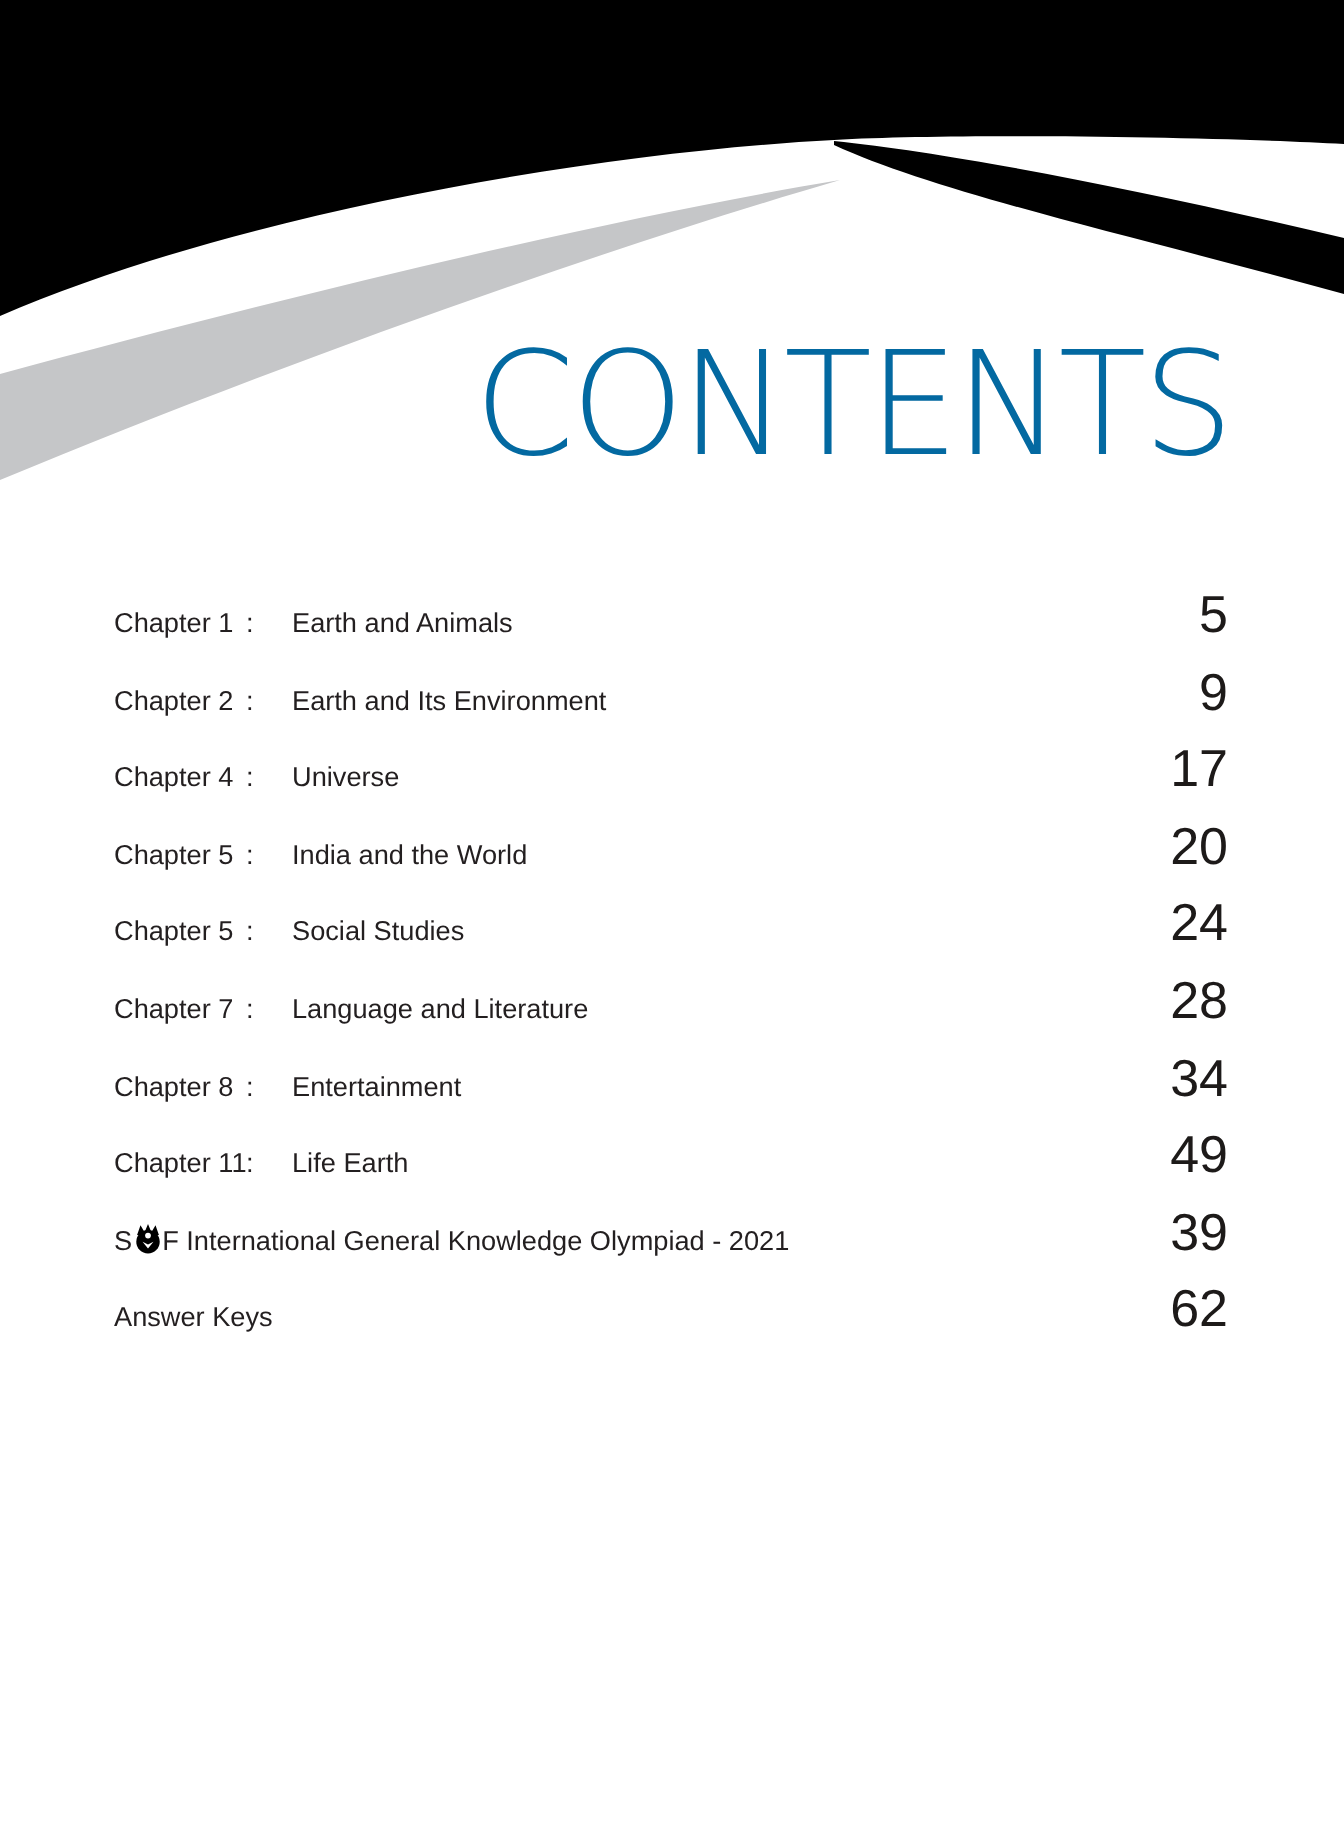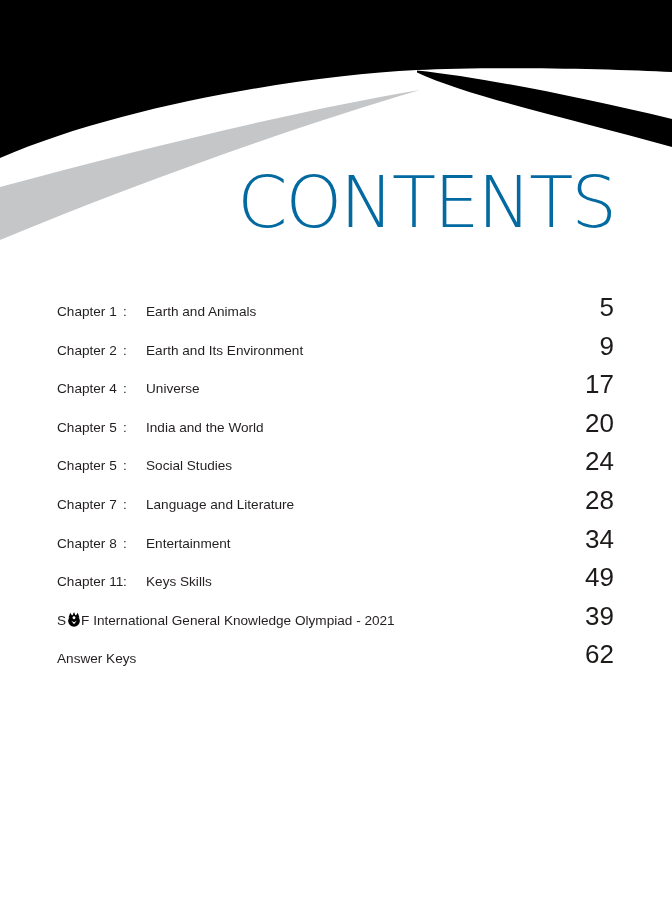--- a/index.html
+++ b/index.html
@@ -70,21 +70,21 @@
     </div>
 
     <div class="row">
       <span class="t lbl">Chapter 8</span><span class="t colon">:</span><span class="t ttl">Entertainment</span>
       <span class="pg">34</span>
     </div>
 
 
 
     <div class="row">
-      <span class="t lbl">Chapter 11</span><span class="t colon">:</span><span class="t ttl">Keys Skills</span>
+      <span class="t lbl">Chapter 11</span><span class="t colon">:</span><span class="t ttl">Life Earth</span>
       <span class="pg">49</span>
     </div>
 
   </div>
 
   <div class="row">
     <span class="t"><span>S</span><svg class="sof-logo" viewBox="0 0 20 22" aria-hidden="true">
           <polygon fill="#000" points="2,8 4.5,1 7.5,6 10,0 12.5,6 15.5,1 18,8"></polygon>
           <circle fill="#000" cx="10" cy="13" r="8.6"></circle>
           <circle fill="#fff" cx="10" cy="8.5" r="2.1"></circle>

